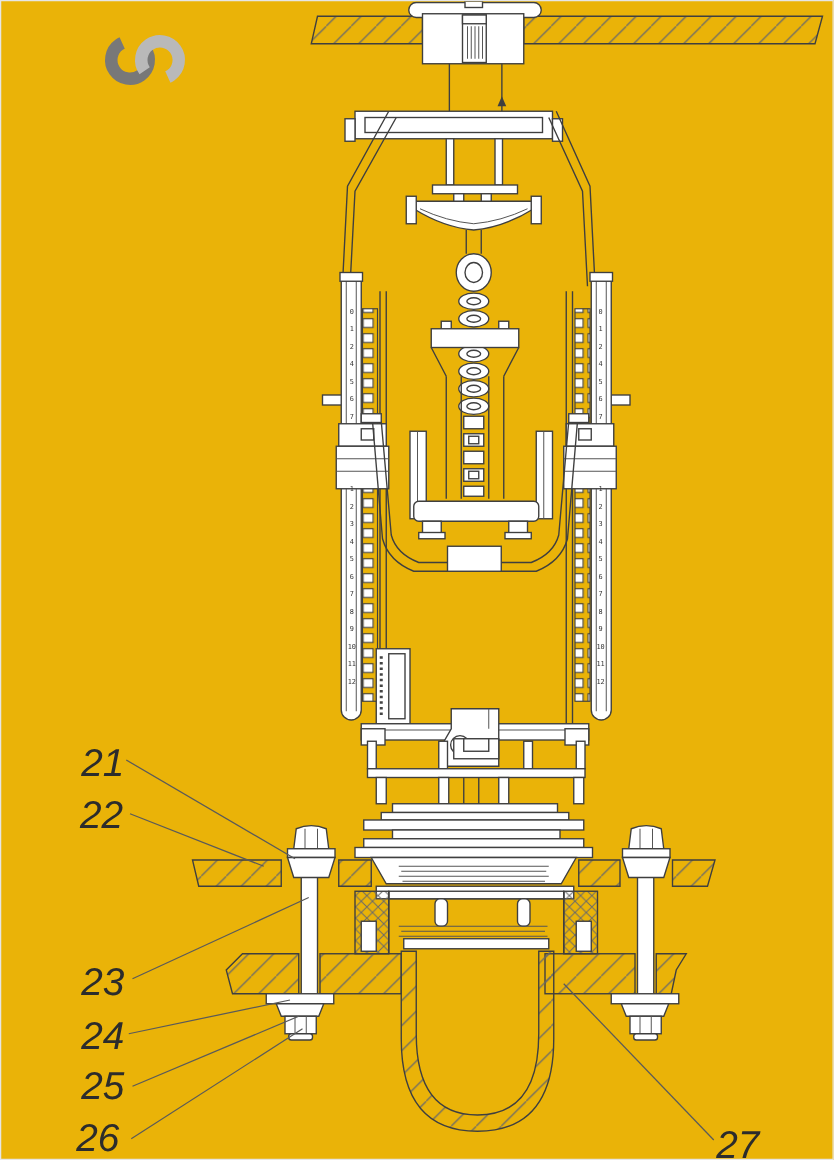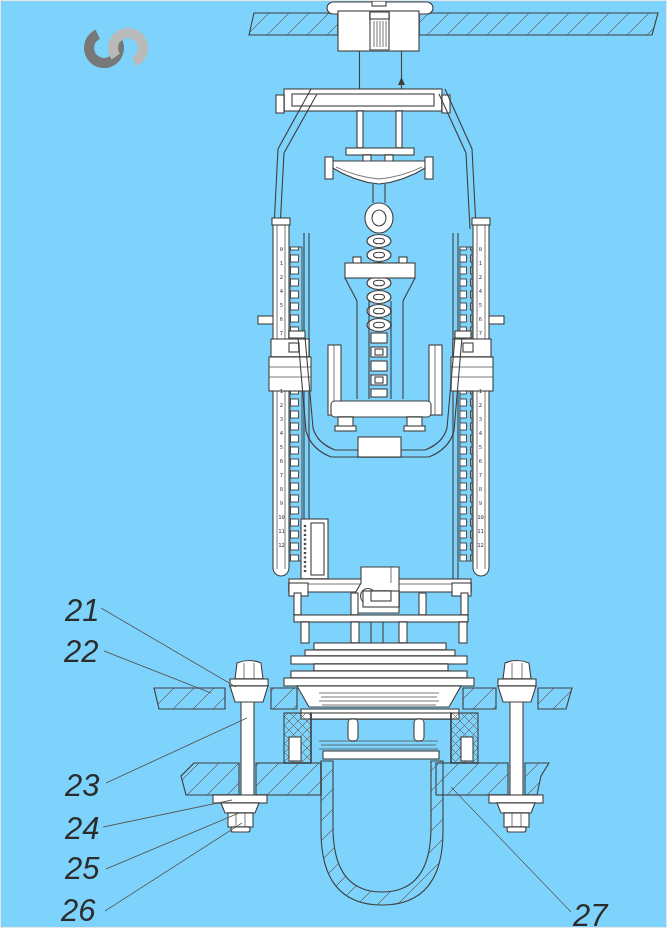--- a/index.html
+++ b/index.html
@@ -1,16 +1,16 @@
 <!DOCTYPE html>
 <html><head>
 <meta charset="utf-8">
 <style>
   html,body{margin:0;padding:0;background:#fff;}
-  .stage{position:relative;width:667px;height:928px;background:#7dd3fc;
+  .stage{position:relative;width:667px;height:928px;background:#eab308;
          border:1px solid #e6e6e6;box-sizing:border-box;overflow:hidden;
          font-family:"Liberation Sans",sans-serif;}
   svg{position:absolute;left:0;top:0;}
   .ln{stroke:#3f3f3f;stroke-width:1.1;fill:none;}
   .lnthin{stroke:#555;stroke-width:0.8;fill:none;}
   .wh{fill:#ffffff;stroke:#3f3f3f;stroke-width:1.1;}
   .hatch{fill:url(#hatchA);stroke:#3f3f3f;stroke-width:1.1;}
   .xhatch{fill:url(#hatchX);stroke:#3f3f3f;stroke-width:1.1;}
   .lbl{font:italic 31px "Liberation Sans",sans-serif;fill:#2c2c2c;}
   .leader{stroke:#5a5a5a;stroke-width:1;fill:none;}

